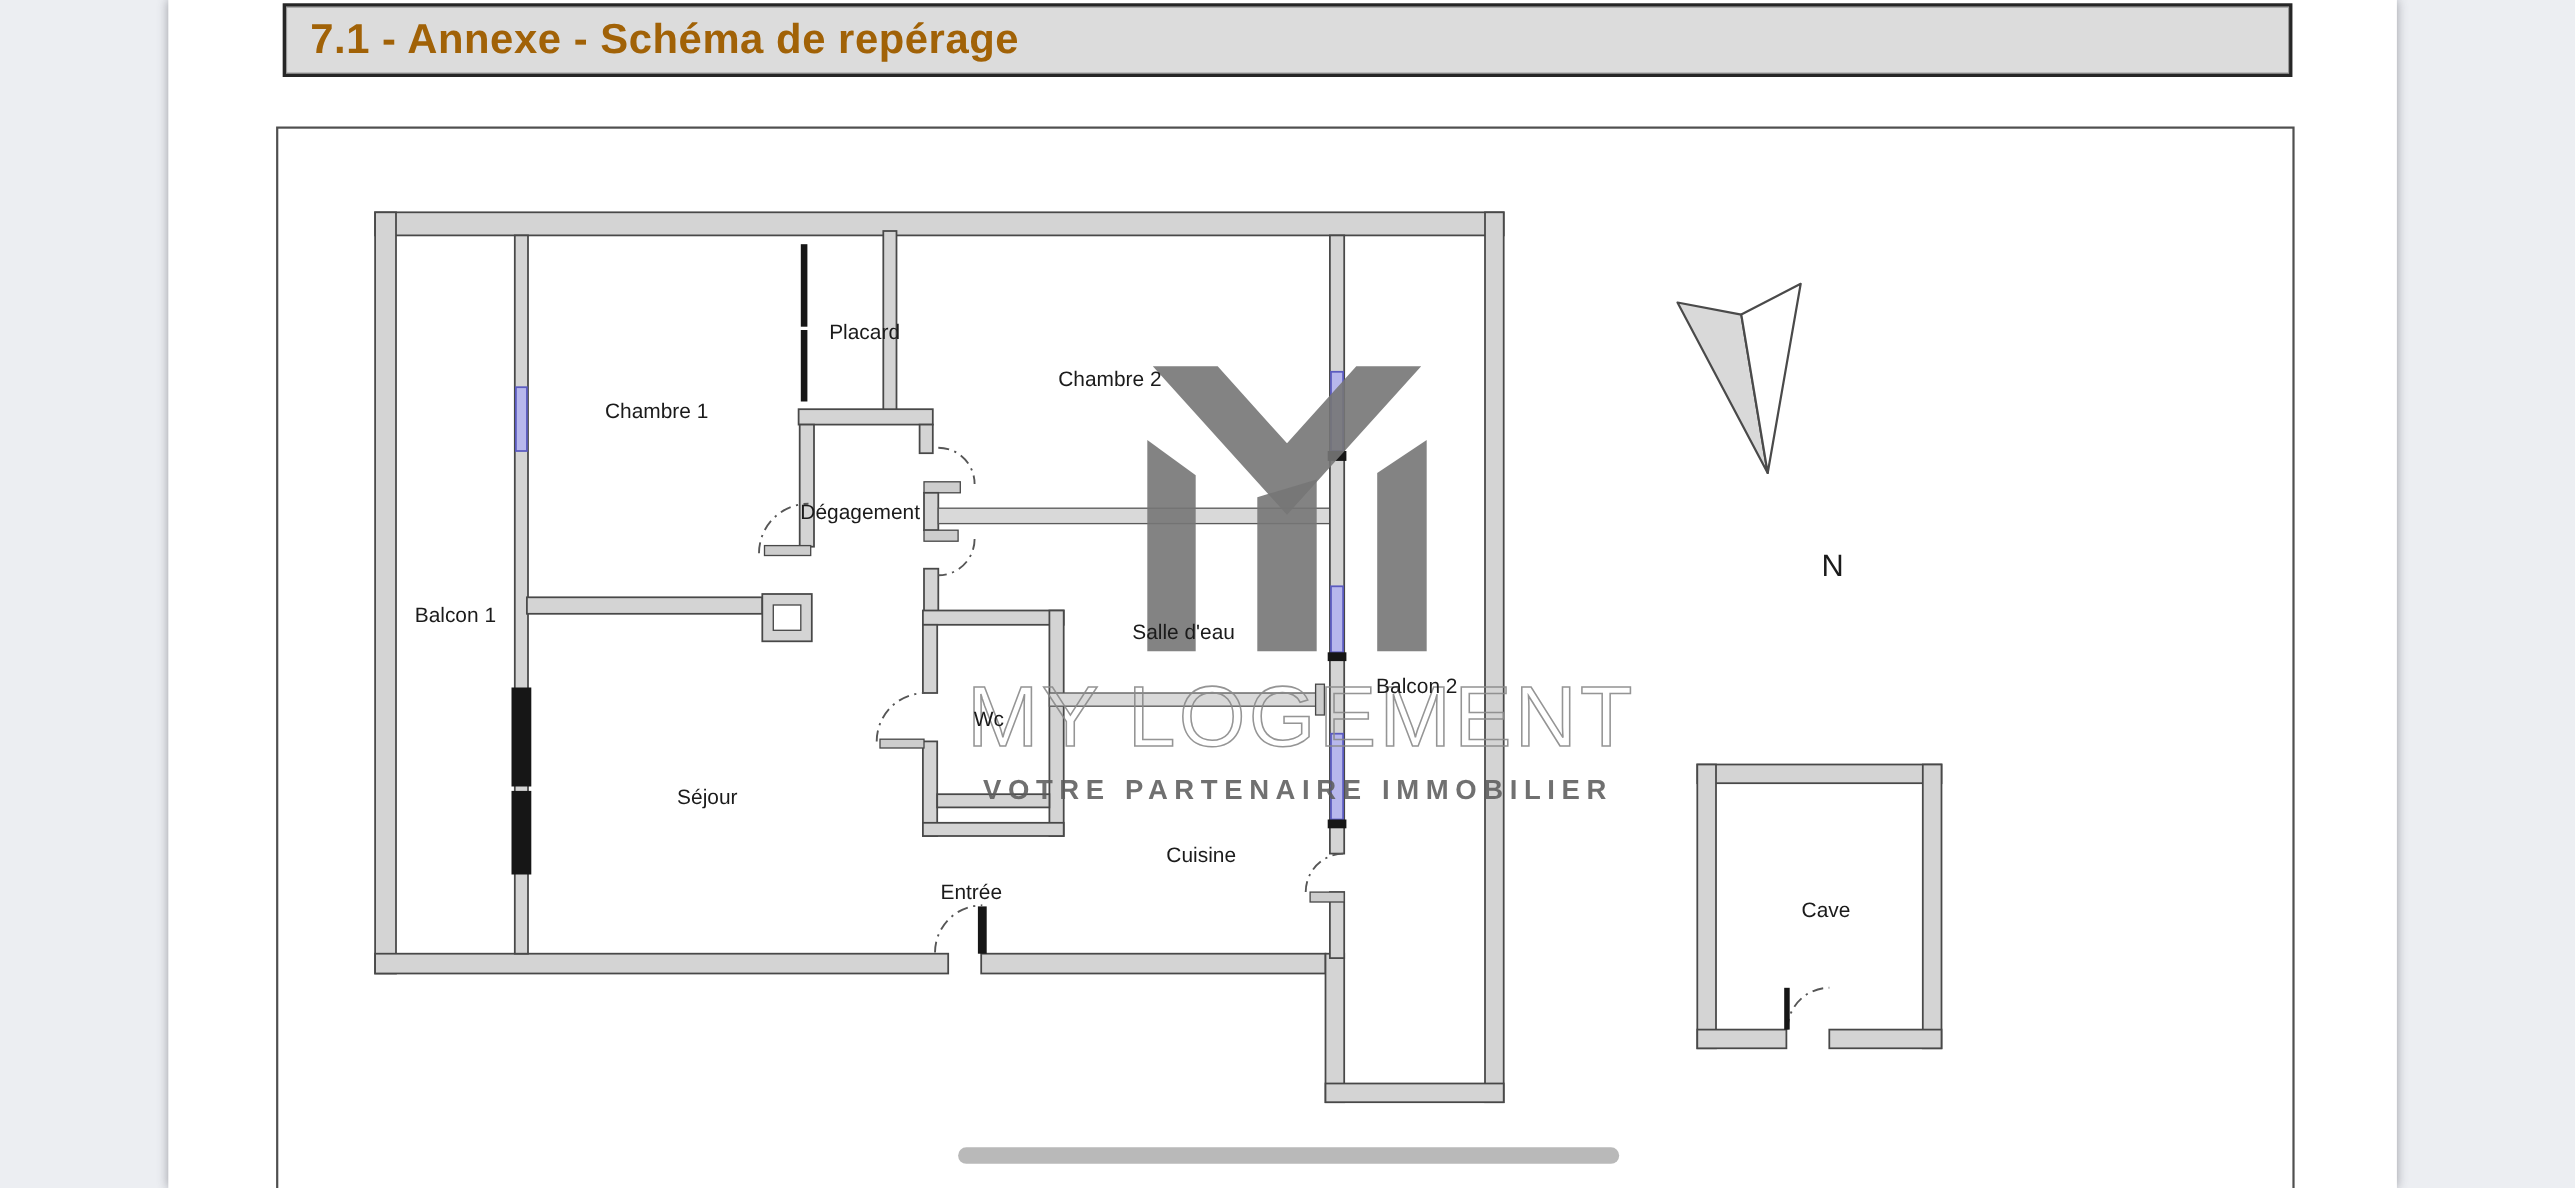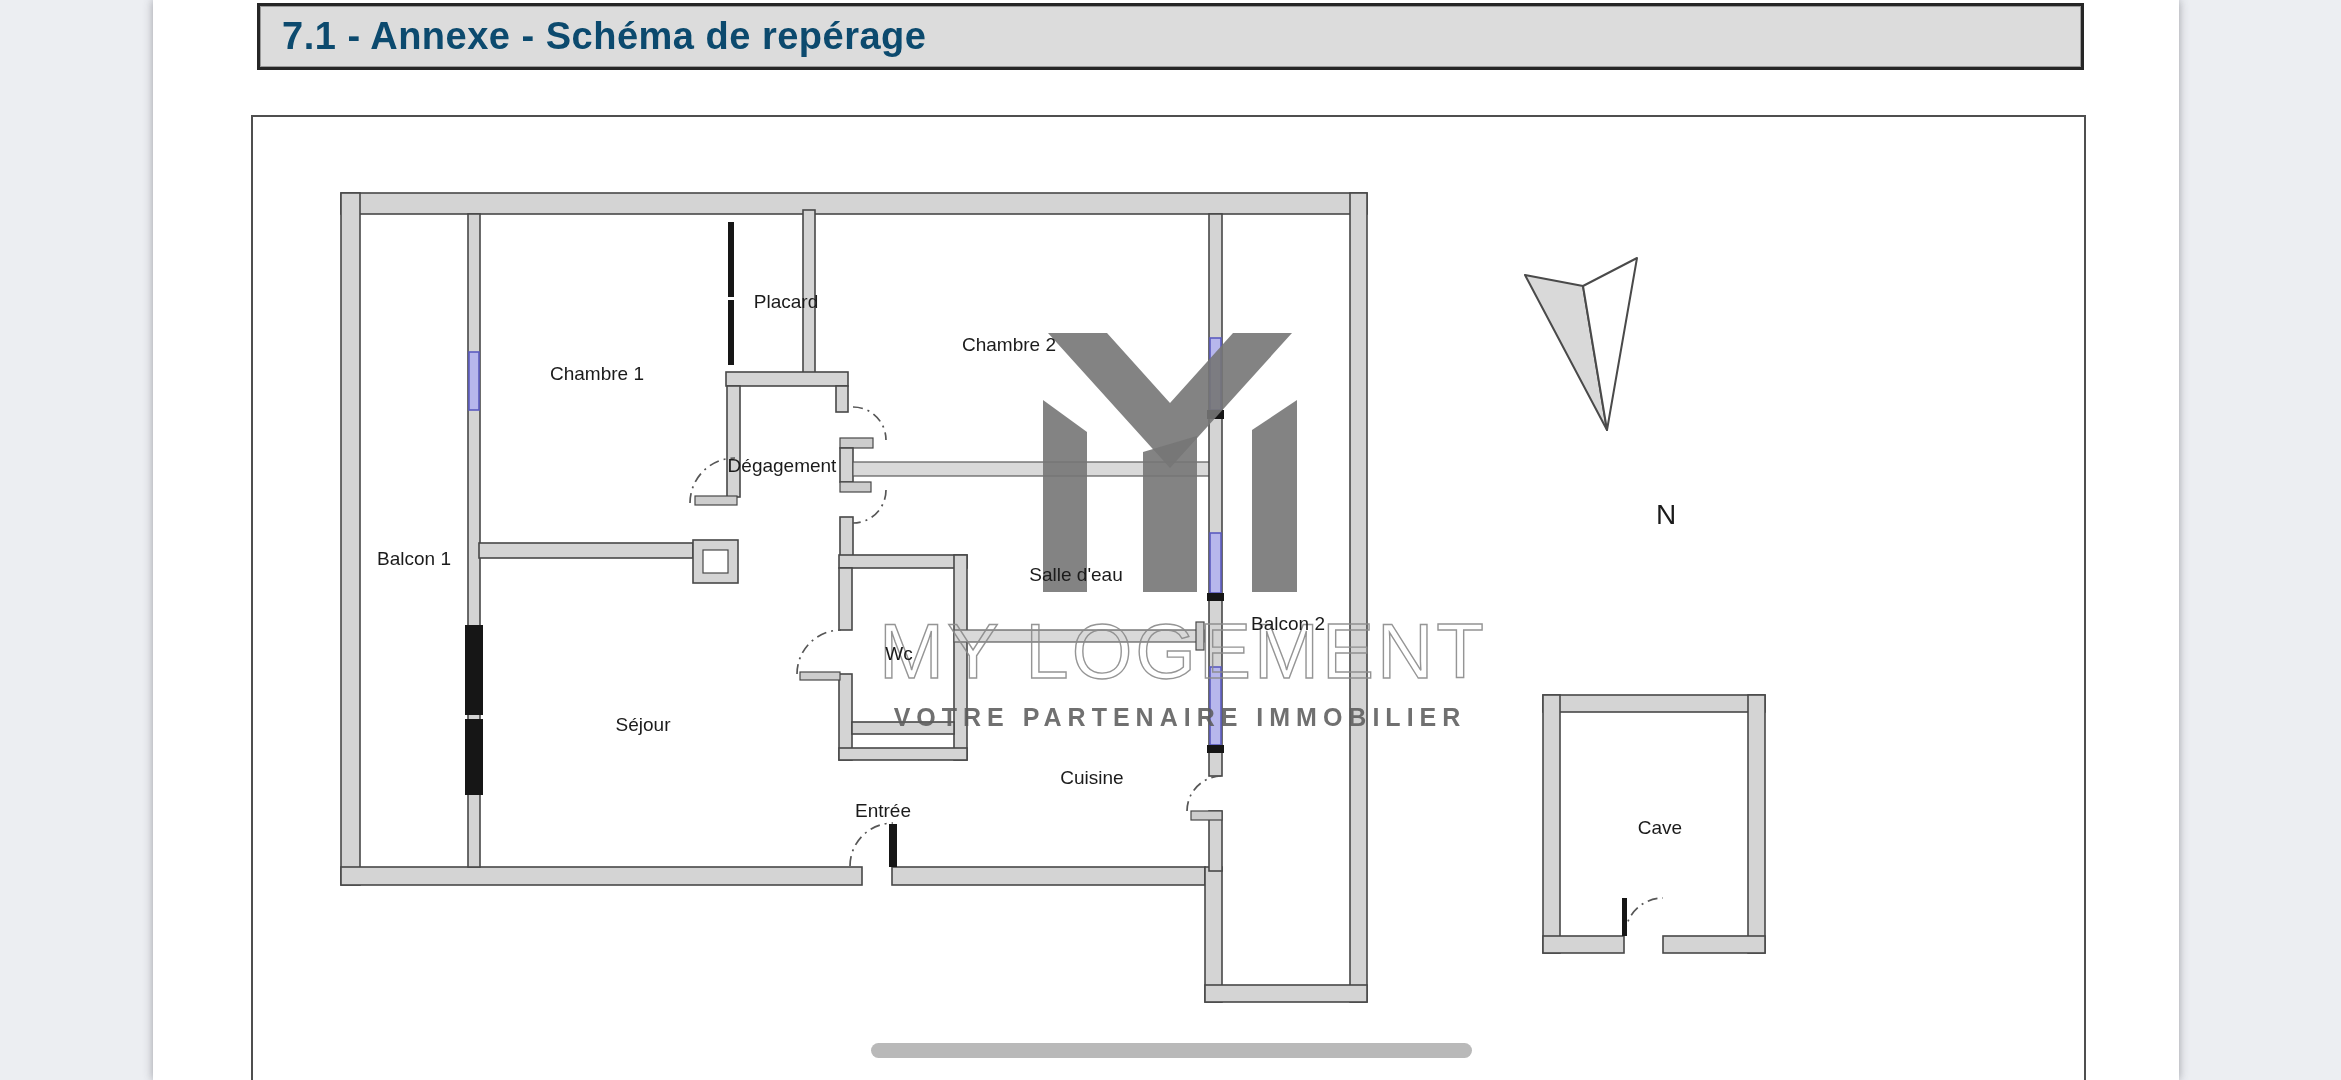--- a/index.html
+++ b/index.html
@@ -1,21 +1,21 @@
 <!DOCTYPE html>
 <html><head>
 <meta charset="utf-8">
 <style>
   html,body{margin:0;padding:0;background:#eceef2;font-family:"Liberation Sans",sans-serif;}
   .canvas{position:relative;width:2341px;height:1080px;overflow:hidden;background:#eceef2;}
   .sheet{position:absolute;left:153px;top:0;width:2026px;height:1080px;background:#ffffff;
          box-shadow:0 0 9px rgba(60,60,70,.45);}
   .title-bar{position:absolute;left:257px;top:3px;width:1799px;height:61px;background:#dcdcdc;
          border:3px solid #262626;box-shadow:inset 0 0 0 1px #9a9a9a;
-         line-height:61px;padding-left:22px;font-size:38px;font-weight:bold;color:#0c4a6e;
+         line-height:61px;padding-left:22px;font-size:38px;font-weight:bold;color:#a16207;
          letter-spacing:.5px;}
   .plan-frame{position:absolute;left:251px;top:115px;width:1831px;height:1000px;background:#ffffff;
          border:2px solid #4f4f4f;}
   svg.plan{position:absolute;left:0;top:0;pointer-events:none;}
   .wall{fill:#d4d4d4;stroke:#484848;stroke-width:1.6px;}
   .thin{fill:#d9d9d9;stroke:#5a5a5a;stroke-width:1.2px;}
   .jamb{fill:#cdcdcd;stroke:#484848;stroke-width:1.2px;}
   .blk{fill:#161616;stroke:none;}
   .win{fill:#b7b7ec;stroke:#5b5bc0;stroke-width:1.6px;}
   .whitebox{fill:#ffffff;stroke:#484848;stroke-width:1.2px;}

